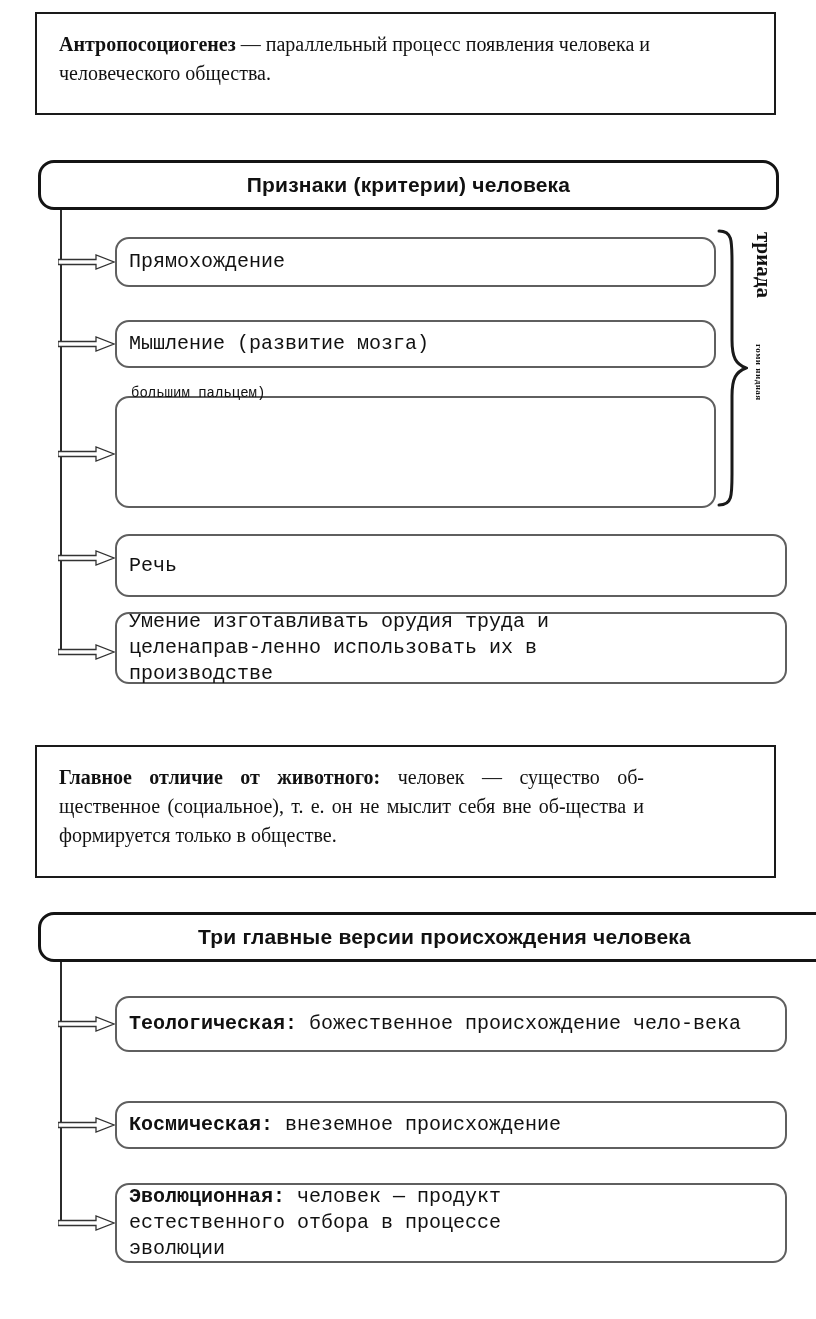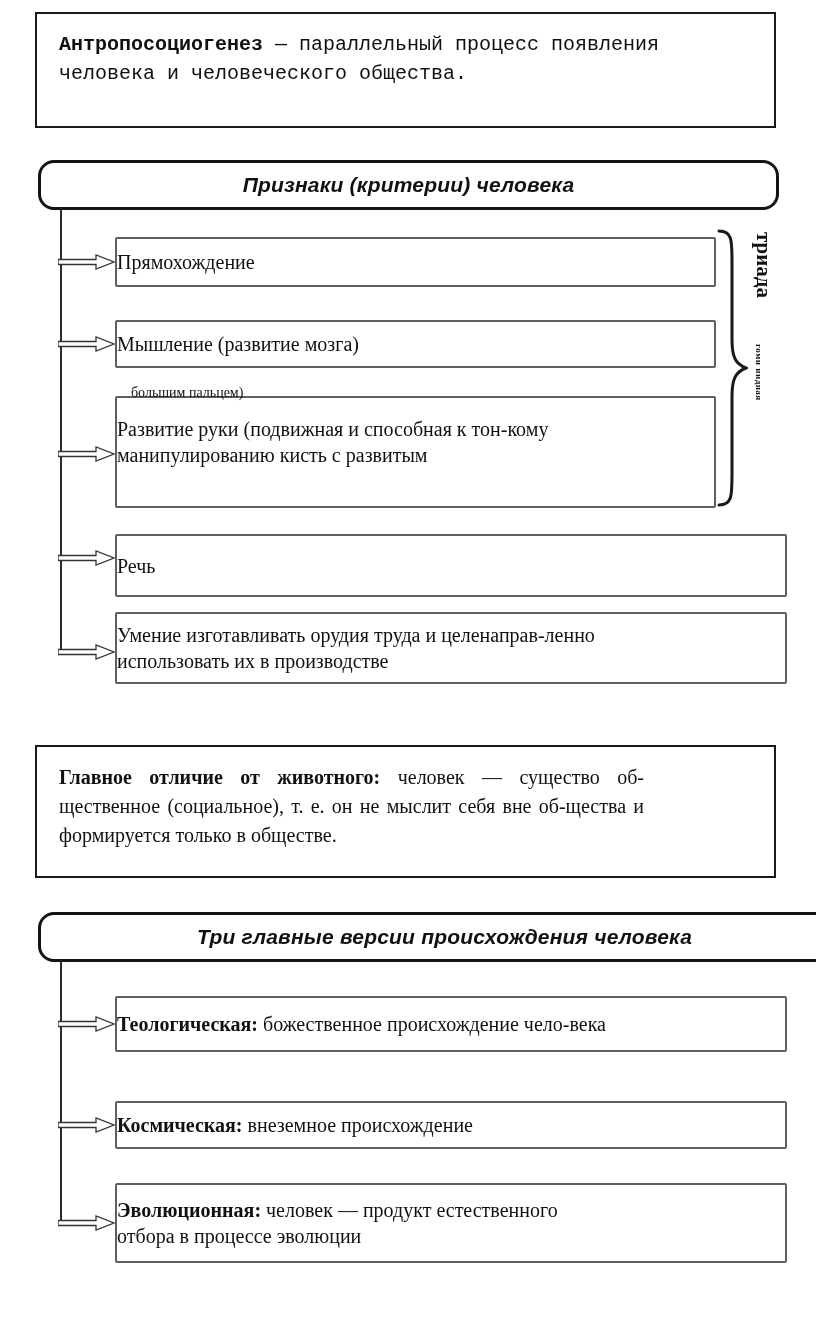--- a/index.html
+++ b/index.html
@@ -31,34 +31,34 @@
     border:3px solid #141414;
     border-radius:16px;
     background:#ffffff;
     display:flex;
     align-items:center;
     justify-content:center;
     font-family:"Liberation Sans", sans-serif;
     font-weight:bold;
     font-size:21px;
     letter-spacing:0.2px;
-    font-style:italic;
   }
   
   .item-box {
     position:absolute;
     border:2px solid #5f5f5f;
-    border-radius:2px;
+    border-radius:14px;
     background:#ffffff;
-    padding:10px 0;
+    padding:10px 12px;
     font-size:20px;
     line-height:1.3;
     display:flex;
     flex-direction:column;
     justify-content:center;
+    font-family:Liberation Mono, monospace;
   }
   .vline {
     position:absolute;
     width:2px;
     background:#2b2b2b;
   }
   .arrow {
     position:absolute;
     width:58px;
     height:16px;
@@ -88,21 +88,21 @@
     line-height:1;
     white-space:nowrap;
   }
   b { font-weight:bold; }
 </style>
 </head>
 <body>
 
 <div class="page">
 
-  <div class="sq-box" style="left:35px; top:12px; width:741px; height:116px; padding-right:114px;font-family:Liberation Mono, monospace;">
+  <div class="sq-box" style="left:35px; top:12px; width:741px; height:103px; padding-right:114px;">
     <p><b>Антропосоциогенез</b><span> — параллельный процесс появления человека и человеческого общества.</span></p>
   </div>
 
   <div class="header-box" style="left:38px; top:160px; width:741px; height:50px;">
     <span>Признаки (критерии) человека</span>
   </div>
 
   <div class="vline" style="left:60px; top:210px; height:444px;"></div>
 
   <svg class="arrow" style="left:58px; top:254px;" viewBox="0 0 58 16">
@@ -124,21 +124,20 @@
   <div class="item-box" style="left:115px; top:237px; width:601px; height:50px;">
     <span>Прямохождение</span>
   </div>
 
   <div class="item-box" style="left:115px; top:320px; width:601px; height:48px;">
     <span>Мышление (развитие мозга)</span>
   </div>
 
   <div class="item-box" style="left:115px; top:396px; width:601px; height:112px; justify-content:flex-start; padding-top:18px; padding-right:130px;">
     <span class="overflow-line">большим пальцем)</span>
-    <span>Развитие руки (подвижная и способная к тон-кому манипулированию кисть с развитым</span>
   </div>
 
   <div class="item-box" style="left:115px; top:534px; width:672px; height:63px;">
     <span>Речь</span>
   </div>
 
   <div class="item-box" style="left:115px; top:612px; width:672px; height:72px; padding-right:110px;">
     <span>Умение изготавливать орудия труда и целенаправ-ленно использовать их в производстве</span>
   </div>
 

